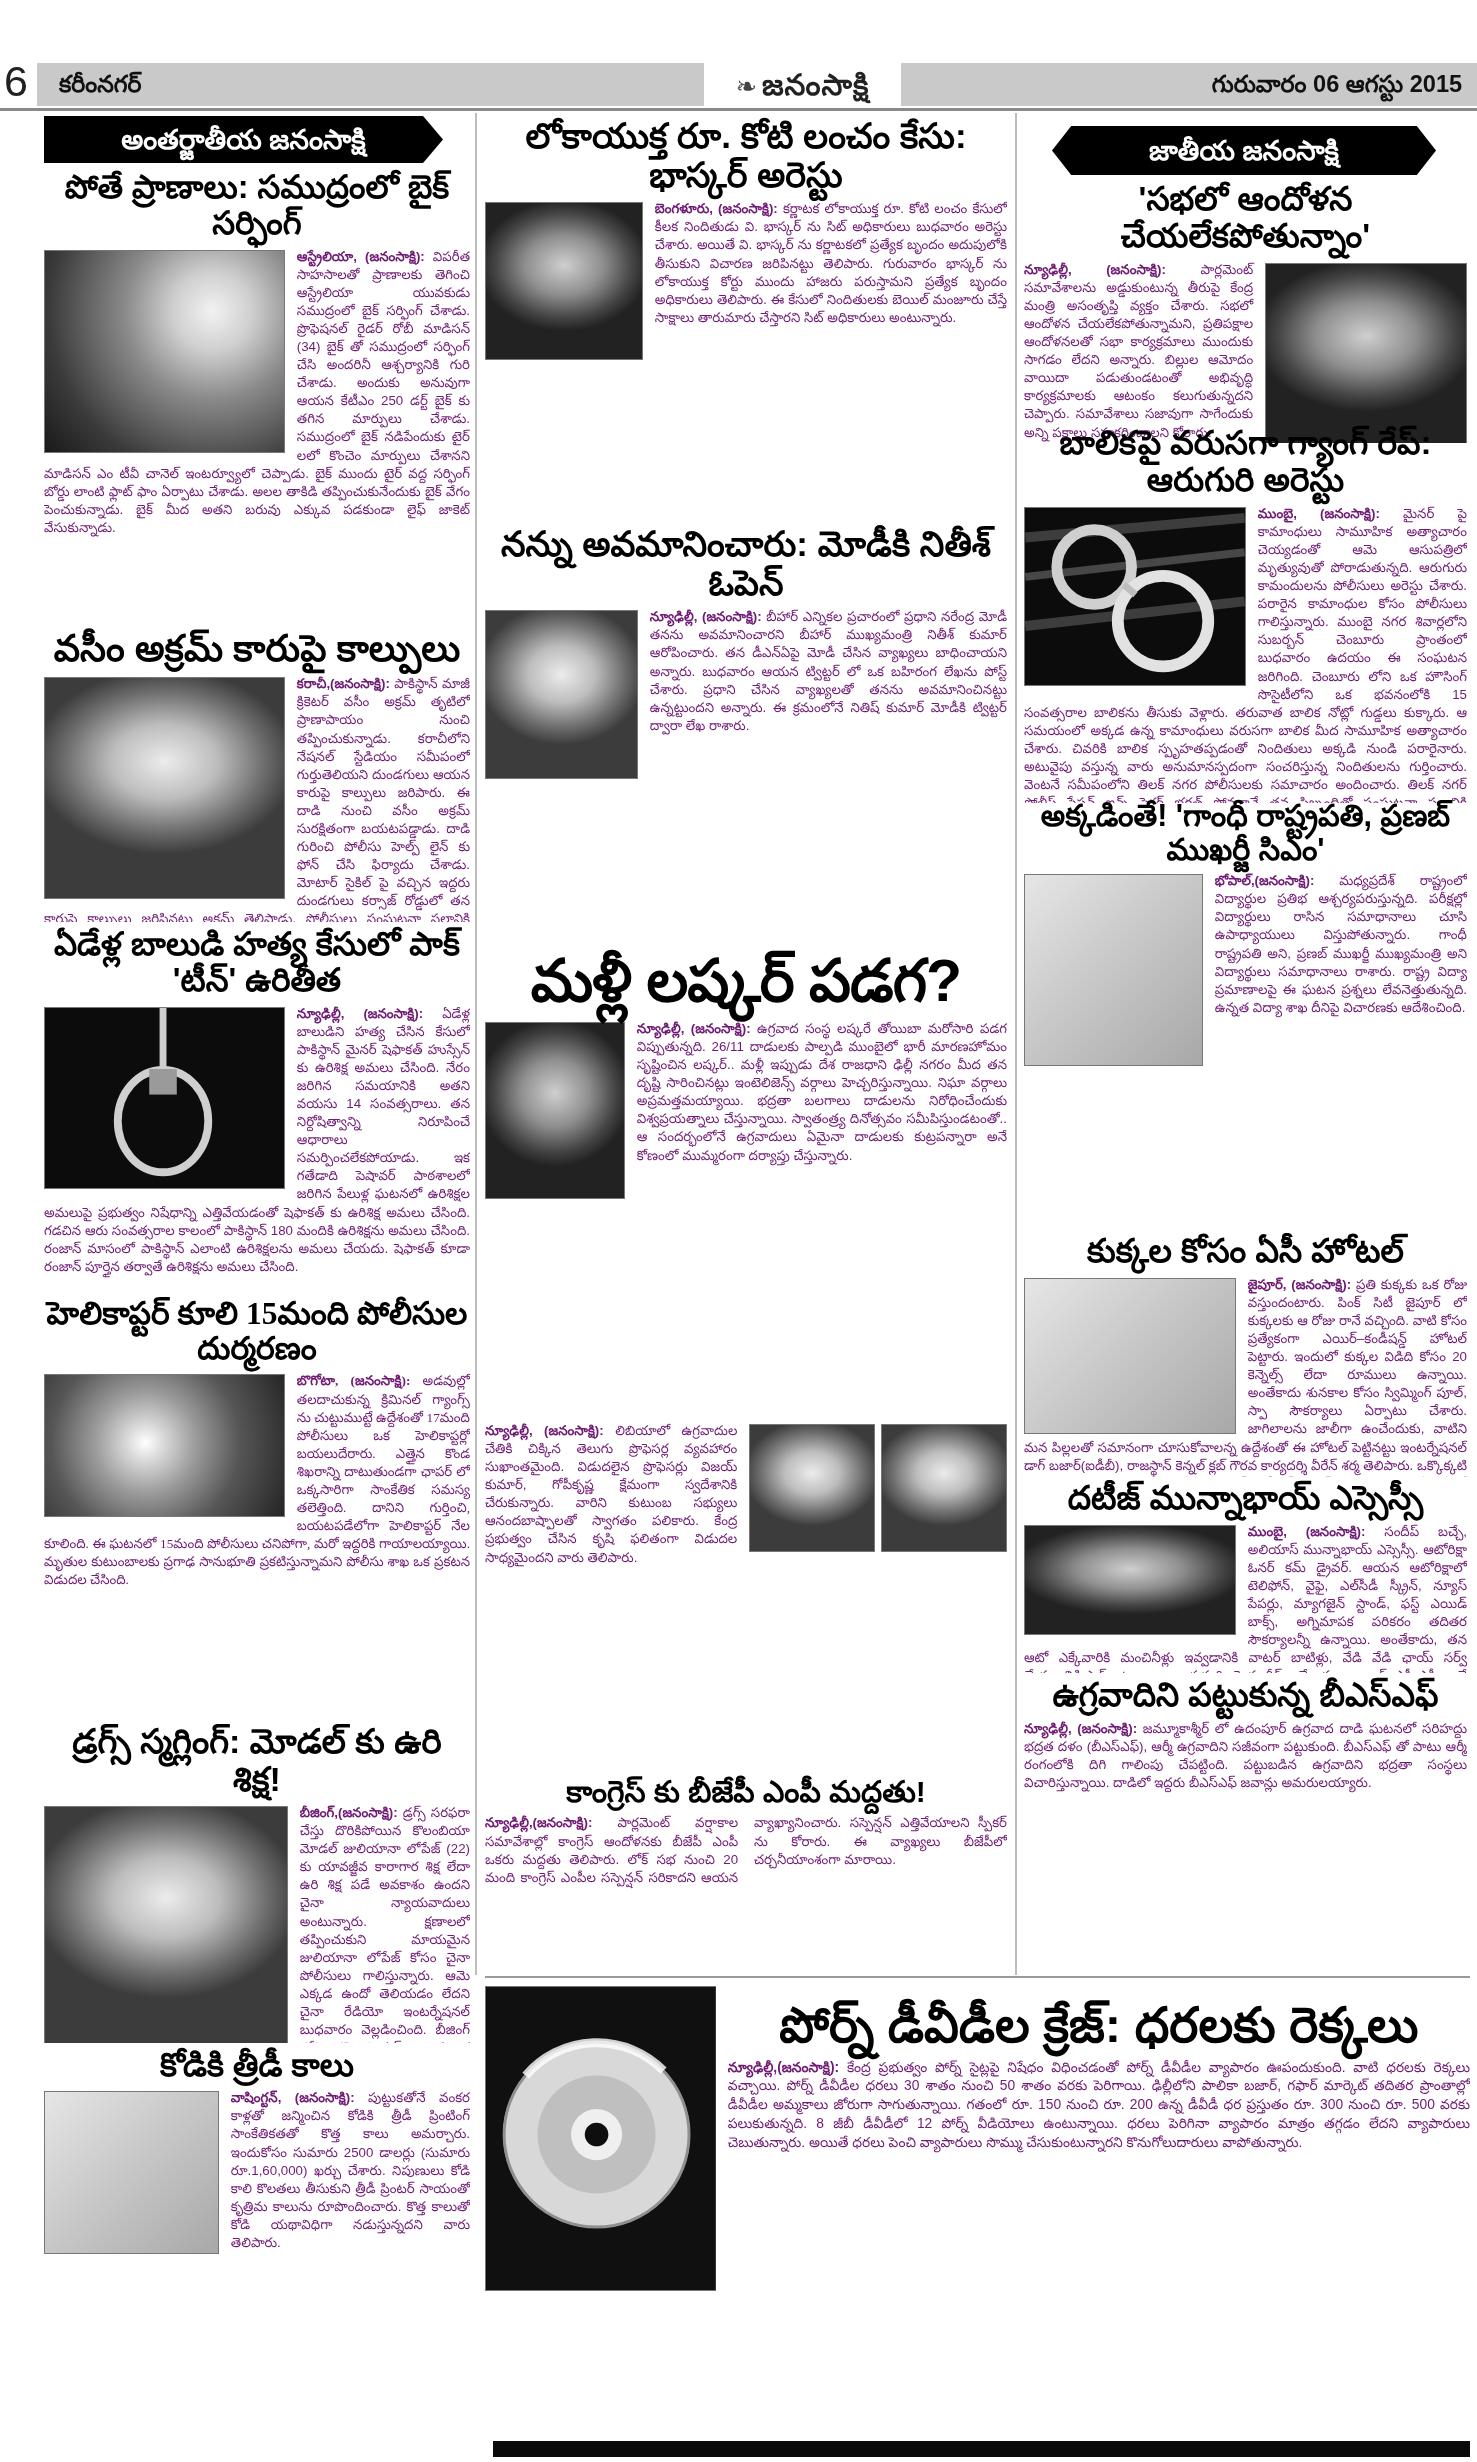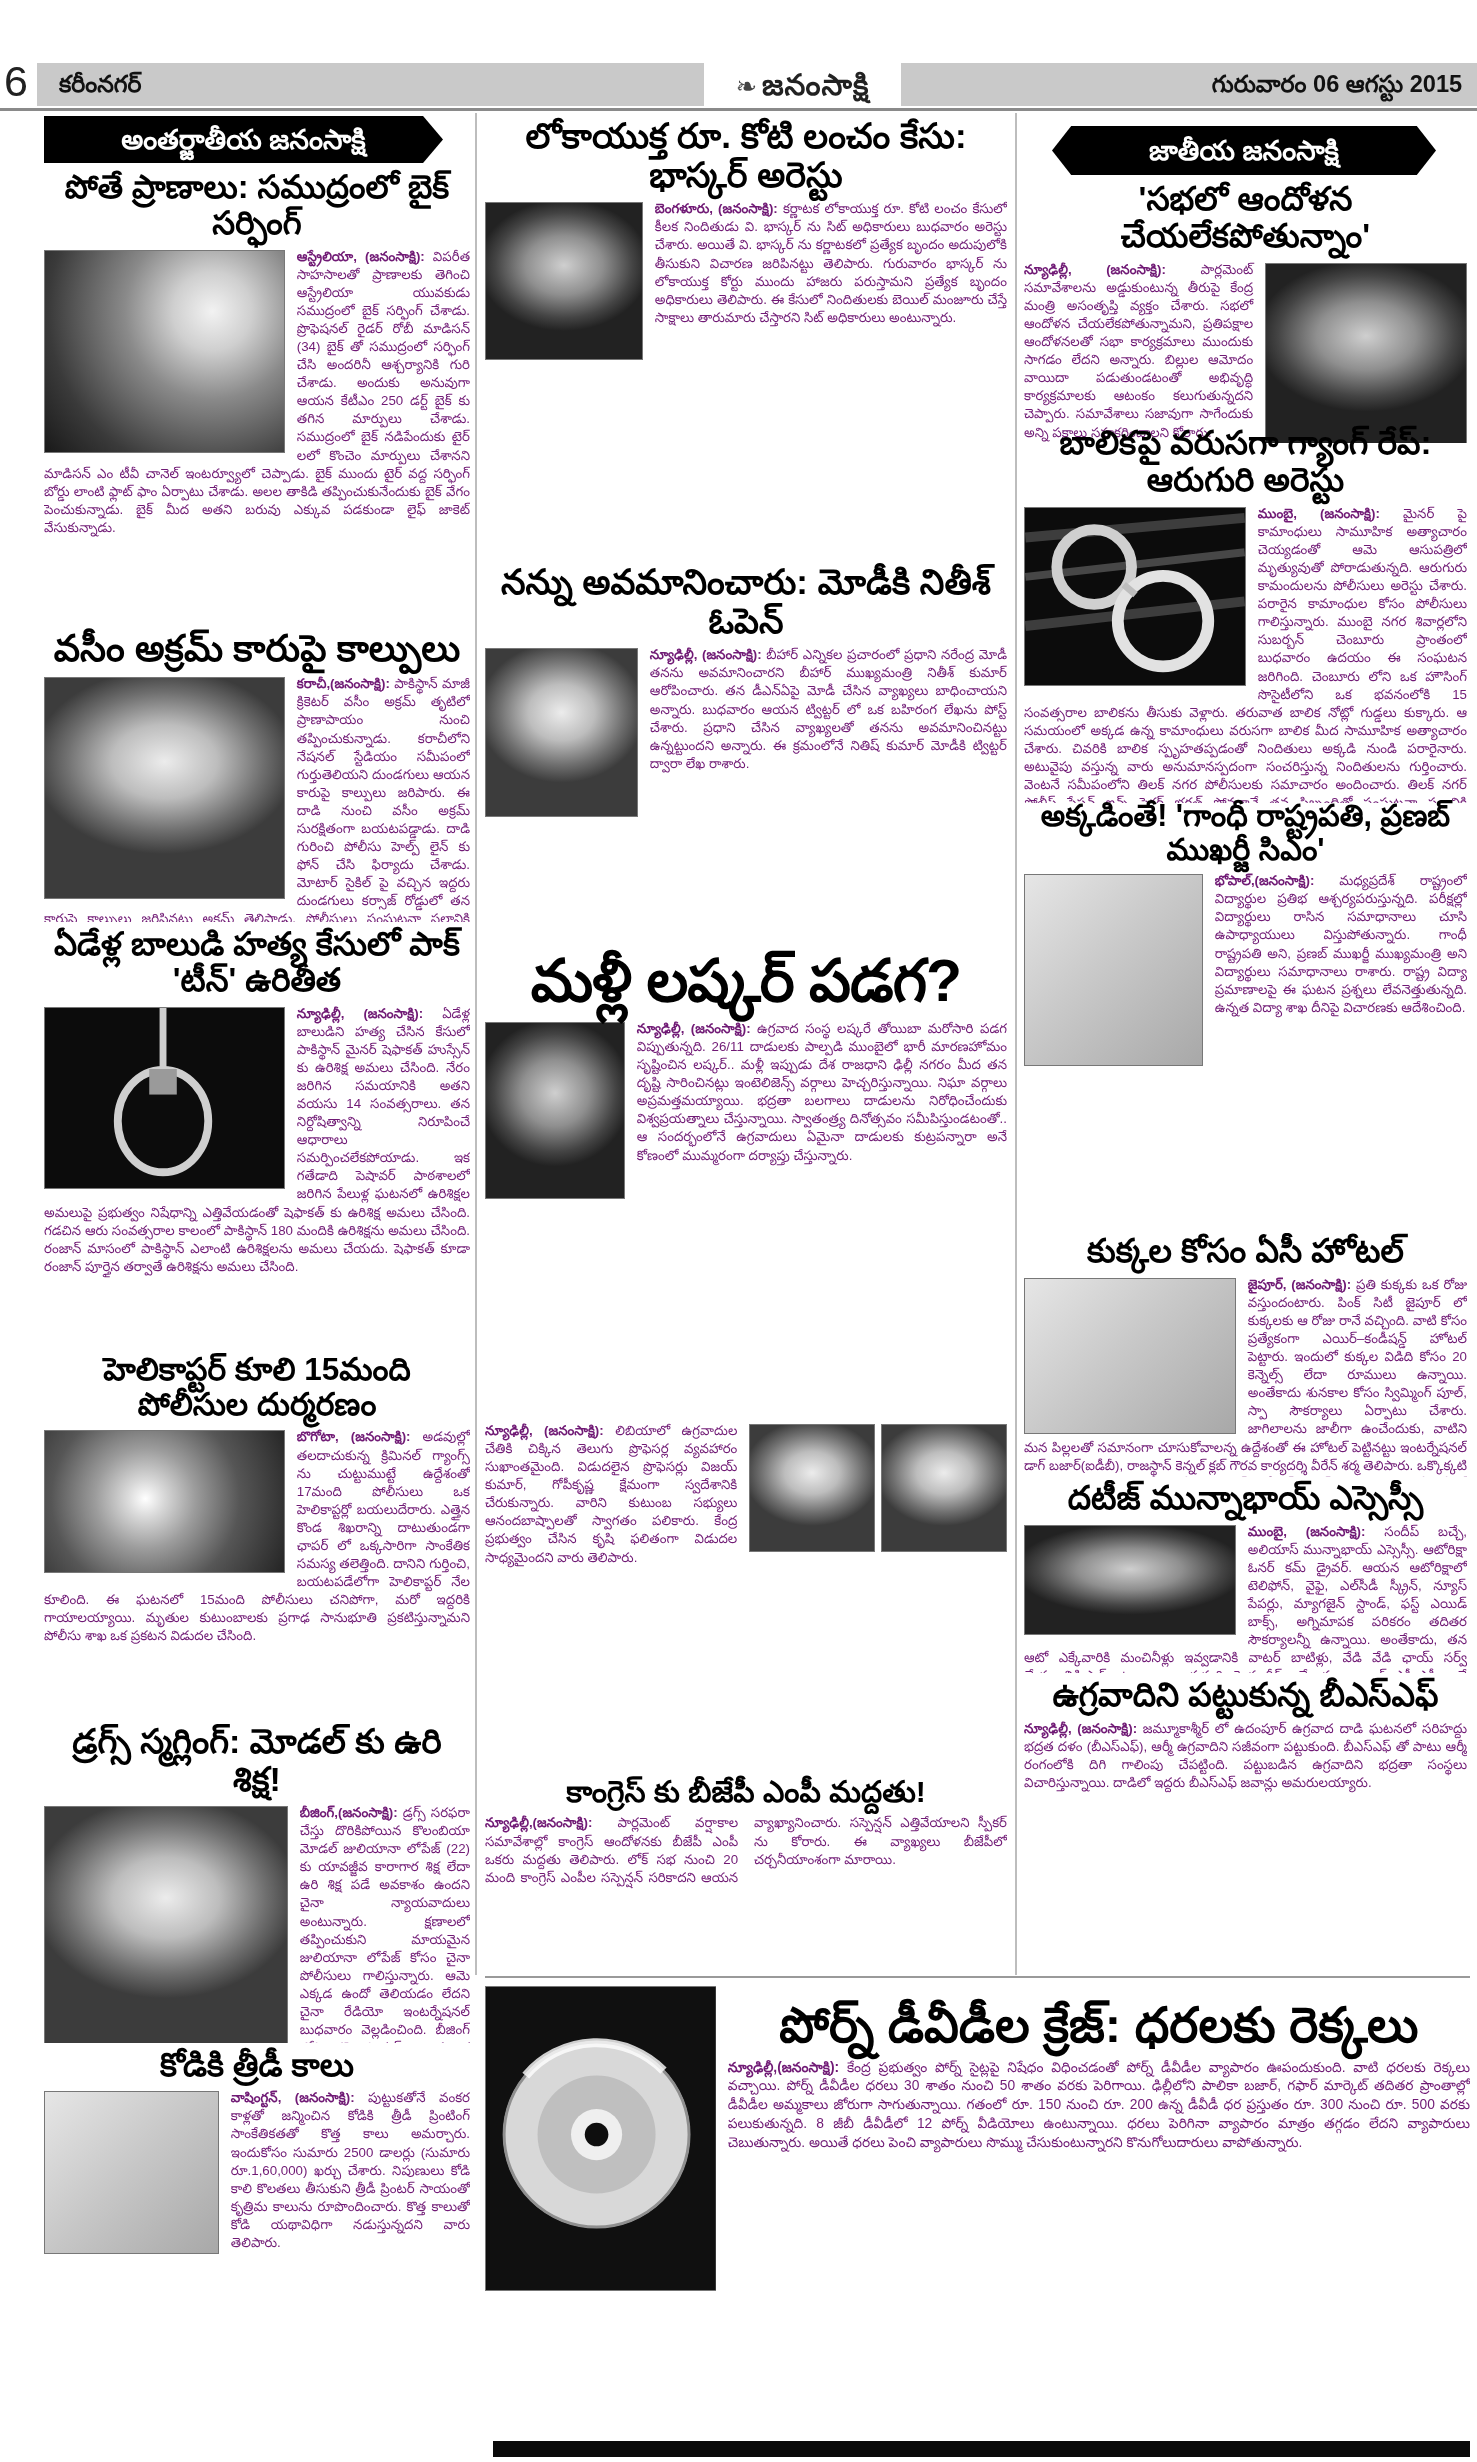--- a/index.html
+++ b/index.html
@@ -79,21 +79,21 @@
     <div class="photo ph-l ph-dark" style="width:241px;height:182px;">
       <svg width="239" height="180" viewBox="0 0 243 183">
         <line x1="120" y1="0" x2="120" y2="70" stroke="#cfcfcf" stroke-width="7"></line>
         <ellipse cx="120" cy="115" rx="46" ry="52" fill="none" stroke="#cfcfcf" stroke-width="8"></ellipse>
         <rect x="106" y="62" width="28" height="26" fill="#9a9a9a"></rect>
       </svg>
     </div>
     <p class="body"><span class="dl">న్యూఢిల్లీ, (జనంసాక్షి):</span> <span>ఏడేళ్ల బాలుడిని హత్య చేసిన కేసులో పాకిస్థాన్ మైనర్ షెఫాకత్ హుస్సేన్ కు ఉరిశిక్ష అమలు చేసింది. నేరం జరిగిన సమయానికి అతని వయసు 14 సంవత్సరాలు. తన నిర్దోషిత్వాన్ని నిరూపించే ఆధారాలు సమర్పించలేకపోయాడు. ఇక గతేడాది పెషావర్ పాఠశాలలో జరిగిన పేలుళ్ల ఘటనలో ఉరిశిక్షల అమలుపై ప్రభుత్వం నిషేధాన్ని ఎత్తివేయడంతో షెఫాకత్ కు ఉరిశిక్ష అమలు చేసింది. గడచిన ఆరు సంవత్సరాల కాలంలో పాకిస్థాన్ 180 మందికి ఉరిశిక్షను అమలు చేసింది. రంజాన్ మాసంలో పాకిస్థాన్ ఎలాంటి ఉరిశిక్షలను అమలు చేయదు. షెఫాకత్ కూడా రంజాన్ పూర్తైన తర్వాతే ఉరిశిక్షను అమలు చేసింది.</span></p>
   </div>
 
-  <div class="article" style="left:44px;top:1352px;width:426px;height:345px;">
+  <div class="article" style="left:44px;top:1296px;width:426px;height:345px;font-family:Liberation Serif, serif;">
     <h2 class="hl" style="font-size:31.5px;">హెలికాప్టర్ కూలి 15మంది పోలీసుల దుర్మరణం</h2>
     <div class="photo ph-l ph-fire" style="width:241px;height:143px;"></div>
     <p class="body"><span class="dl">బొగోటా, (జనంసాక్షి):</span> <span>అడవుల్లో తలదాచుకున్న క్రిమినల్ గ్యాంగ్స్ ను చుట్టుముట్టే ఉద్దేశంతో 17మంది పోలీసులు ఒక హెలికాప్టర్లో బయలుదేరారు. ఎత్తైన కొండ శిఖరాన్ని దాటుతుండగా ఛాపర్ లో ఒక్కసారిగా సాంకేతిక సమస్య తలెత్తింది. దానిని గుర్తించి, బయటపడేలోగా హెలికాప్టర్ నేల కూలింది. ఈ ఘటనలో 15మంది పోలీసులు చనిపోగా, మరో ఇద్దరికి గాయాలయ్యాయి. మృతుల కుటుంబాలకు ప్రగాఢ సానుభూతి ప్రకటిస్తున్నామని పోలీసు శాఖ ఒక ప్రకటన విడుదల చేసింది.</span></p>
   </div>
 
   <div class="article" style="left:44px;top:1722px;width:426px;height:321px;">
     <h2 class="hl" style="font-size:34px;">డ్రగ్స్ స్మగ్లింగ్: మోడల్ కు ఉరి శిక్ష!</h2>
     <div class="photo ph-l ph-portrait" style="width:244px;height:241px;"></div>
     <p class="body"><span class="dl">బీజింగ్,(జనంసాక్షి):</span> <span>డ్రగ్స్ సరఫరా చేస్తు దొరికిపోయిన కొలంబియా మోడల్ జులియానా లోపేజ్ (22) కు యావజ్జీవ కారాగార శిక్ష లేదా ఉరి శిక్ష పడే అవకాశం ఉందని చైనా న్యాయవాదులు అంటున్నారు. క్షణాలలో తప్పించుకుని మాయమైన జులియానా లోపేజ్ కోసం చైనా పోలీసులు గాలిస్తున్నారు. ఆమె ఎక్కడ ఉందో తెలియడం లేదని చైనా రేడియో ఇంటర్నేషనల్ బుధవారం వెల్లడించింది. బీజింగ్ లోని కొలంబియన్ రాయబార కార్యాలయంలో జులియానా లోపేజ్ దాక్కుని ఉంటుందని చైనా అధికారులు అనుమానం వ్యక్తం చేస్తున్నారు. ల్యాప్ టాప్ లో డ్రగ్స్ తరలిస్తున్న సమయంలో చైనాలోని గాంగ్జౌ ప్రావిన్స్ లోని గాంగ్జౌ ఎయిర్ పోర్టులో కస్టమ్స్ అధికారులు పట్టుకున్నారు. ఆ సందర్భంలో జులియానా లోపేజ్ తృటిలో తప్పించుకుంది. మిస్ వరల్డ్ పోటీలో లోపేజ్ పోటీదారుగా ఉన్న సంగతి మీడియా గుర్తు చేస్తున్నది.</span></p>
   </div>
@@ -103,21 +103,21 @@
     <div class="photo ph-l ph-light" style="width:175px;height:163px;"></div>
     <p class="body"><span class="dl">వాషింగ్టన్, (జనంసాక్షి):</span> <span>పుట్టుకతోనే వంకర కాళ్లతో జన్మించిన కోడికి త్రీడీ ప్రింటింగ్ సాంకేతికతతో కొత్త కాలు అమర్చారు. ఇందుకోసం సుమారు 2500 డాలర్లు (సుమారు రూ.1,60,000) ఖర్చు చేశారు. నిపుణులు కోడి కాలి కొలతలు తీసుకుని త్రీడీ ప్రింటర్ సాయంతో కృత్రిమ కాలును రూపొందించారు. కొత్త కాలుతో కోడి యథావిధిగా నడుస్తున్నదని వారు తెలిపారు.</span></p>
   </div>
 
   <div class="article" style="left:485px;top:116px;width:522px;height:431px;">
     <h2 class="hl" style="font-size:35px;">లోకాయుక్త రూ. కోటి లంచం కేసు: భాస్కర్ అరెస్టు</h2>
     <div class="photo ph-l ph-portrait-dk" style="width:158px;height:158px;"></div>
     <p class="body"><span class="dl">బెంగళూరు, (జనంసాక్షి):</span> <span>కర్ణాటక లోకాయుక్త రూ. కోటి లంచం కేసులో కీలక నిందితుడు వి. భాస్కర్ ను సిట్ అధికారులు బుధవారం అరెస్టు చేశారు. అయితే వి. భాస్కర్ ను కర్ణాటకలో ప్రత్యేక బృందం అదుపులోకి తీసుకుని విచారణ జరిపినట్టు తెలిపారు. గురువారం భాస్కర్ ను లోకాయుక్త కోర్టు ముందు హాజరు పరుస్తామని ప్రత్యేక బృందం అధికారులు తెలిపారు. ఈ కేసులో నిందితులకు బెయిల్ మంజూరు చేస్తే సాక్షాలు తారుమారు చేస్తారని సిట్ అధికారులు అంటున్నారు.</span></p>
   </div>
 
-  <div class="article" style="left:485px;top:562px;width:522px;height:392px;">
+  <div class="article" style="left:485px;top:524px;width:522px;height:392px;">
     <h2 class="hl" style="font-size:35px;">నన్ను అవమానించారు: మోడీకి నితీశ్ ఓపెన్</h2>
     <div class="photo ph-l ph-portrait" style="width:153px;height:169px;"></div>
     <p class="body"><span class="dl">న్యూఢిల్లీ, (జనంసాక్షి):</span> <span>బీహార్ ఎన్నికల ప్రచారంలో ప్రధాని నరేంద్ర మోడీ తనను అవమానించారని బీహార్ ముఖ్యమంత్రి నితీశ్ కుమార్ ఆరోపించారు. తన డీఎన్ఏపై మోడీ చేసిన వ్యాఖ్యలు బాధించాయని అన్నారు. బుధవారం ఆయన ట్విట్టర్ లో ఒక బహిరంగ లేఖను పోస్ట్ చేశారు. ప్రధాని చేసిన వ్యాఖ్యలతో తనను అవమానించినట్టు ఉన్నట్టుందని అన్నారు. ఈ క్రమంలోనే నితిష్ కుమార్ మోడీకి ట్విట్టర్ ద్వారా లేఖ రాశారు.</span></p>
   </div>
 
   <div class="article" style="left:485px;top:948px;width:522px;height:471px;">
     <h2 class="hl" style="font-size:59px;font-weight:900;letter-spacing:-1px;">మళ్లీ లష్కర్ పడగ?</h2>
     <div class="photo ph-l ph-portrait-dk" style="width:140px;height:177px;"></div>
     <p class="body"><span class="dl">న్యూఢిల్లీ, (జనంసాక్షి):</span> <span>ఉగ్రవాద సంస్థ లష్కరే తోయిబా మరోసారి పడగ విప్పుతున్నది. 26/11 దాడులకు పాల్పడి ముంబైలో భారీ మారణహోమం సృష్టించిన లష్కర్.. మళ్లీ ఇప్పుడు దేశ రాజధాని ఢిల్లీ నగరం మీద తన దృష్టి సారించినట్లు ఇంటెలిజెన్స్ వర్గాలు హెచ్చరిస్తున్నాయి. నిఘా వర్గాలు అప్రమత్తమయ్యాయి. భద్రతా బలగాలు దాడులను నిరోధించేందుకు విశ్వప్రయత్నాలు చేస్తున్నాయి. స్వాతంత్ర్య దినోత్సవం సమీపిస్తుండటంతో.. ఆ సందర్భంలోనే ఉగ్రవాదులు ఏమైనా దాడులకు కుట్రపన్నారా అనే కోణంలో ముమ్మరంగా దర్యాప్తు చేస్తున్నారు.</span></p>
   </div>

